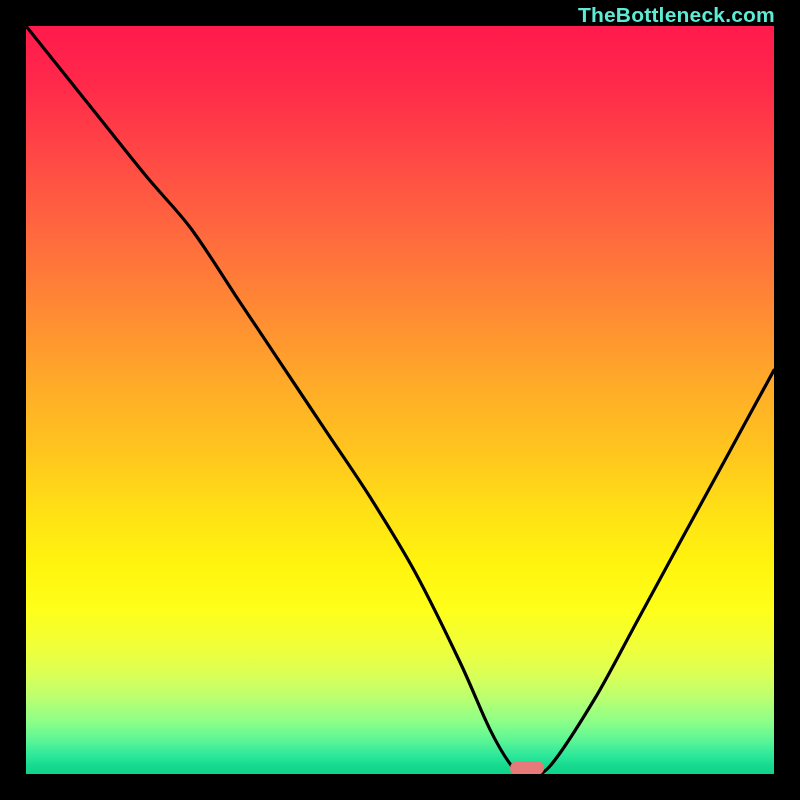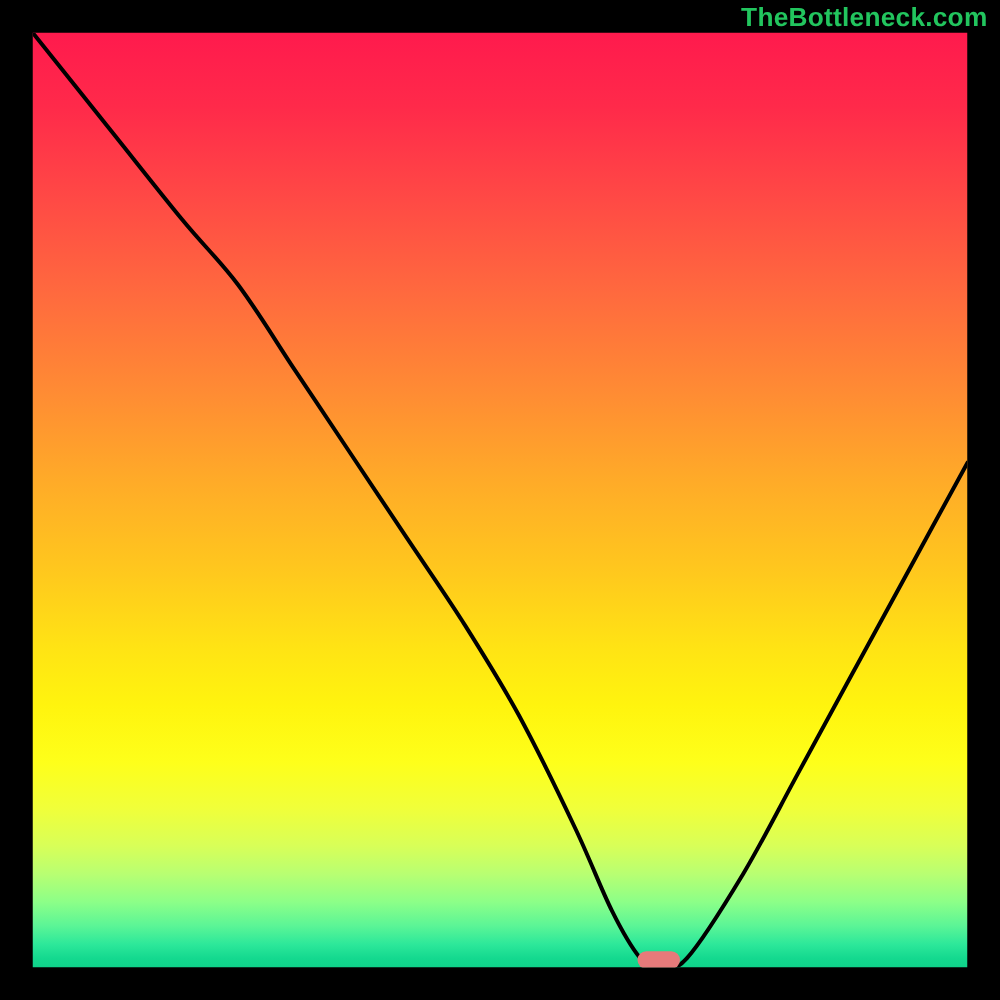--- a/index.html
+++ b/index.html
@@ -60,22 +60,22 @@
     position: absolute;
     width: 34px;
     height: 14px;
     border-radius: 7px;
     background: #e67a7a;
     transform: translate(-50%, -50%);
   }
   .watermark {
     position: absolute;
     top: 3px;
-    right: 10px;
-    color: #22c55e;
+    right: 25px;
+    color: #5eead4;
     font-family: Arial, Helvetica, sans-serif;
     font-size: 21px;
     font-weight: 600;
     letter-spacing: 0.2px;
     user-select: none;
   }
 </style>
 </head>
 <body>
 

